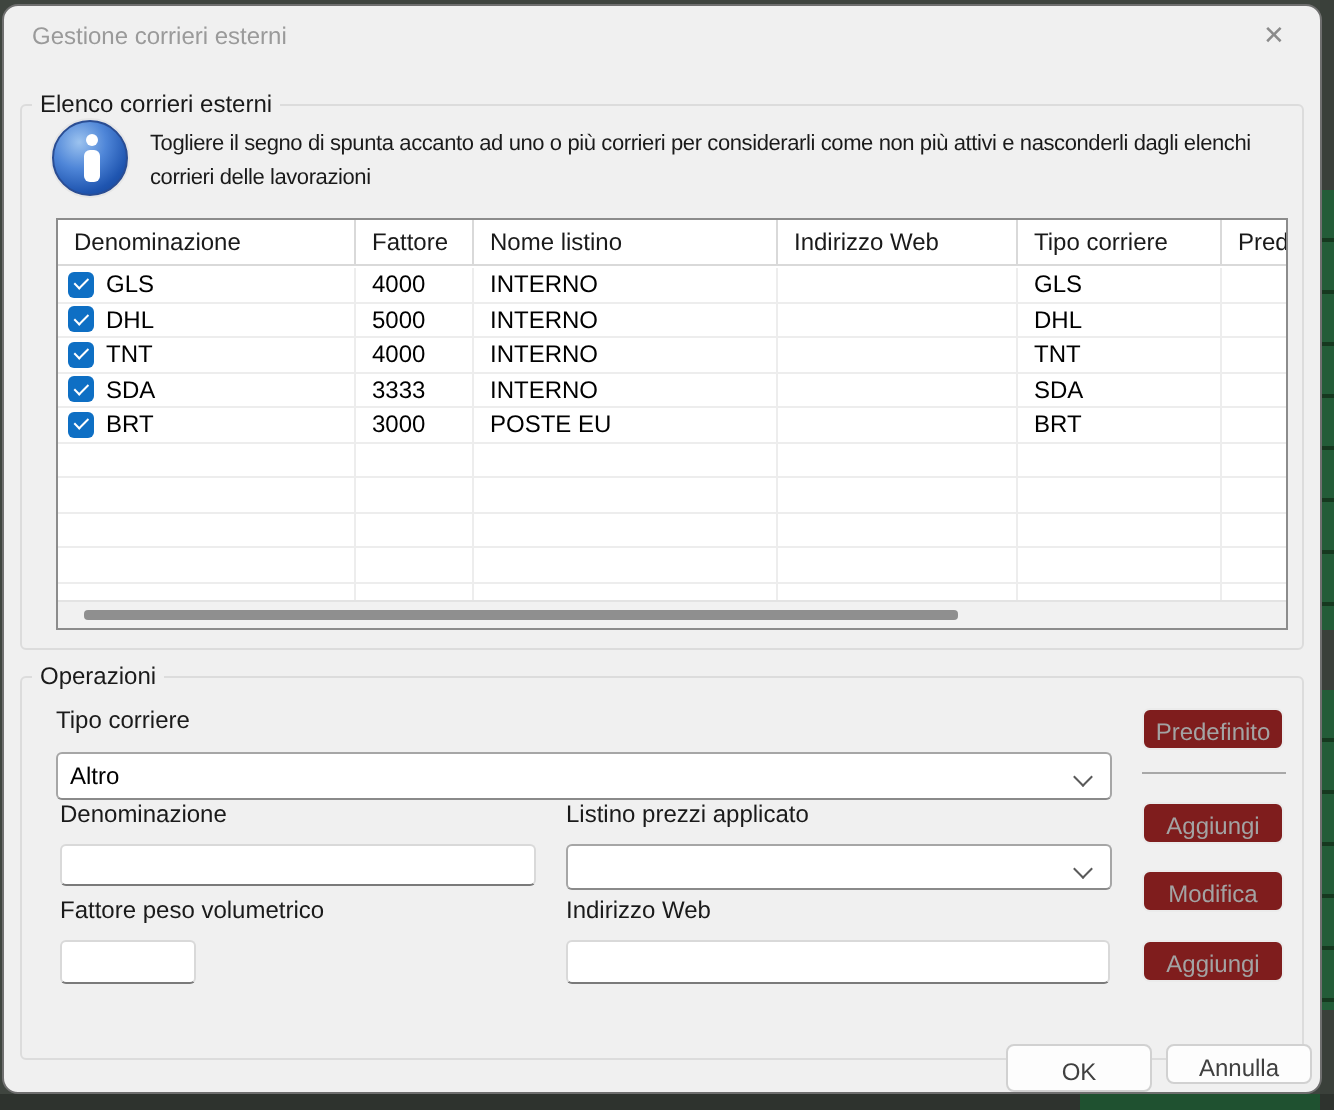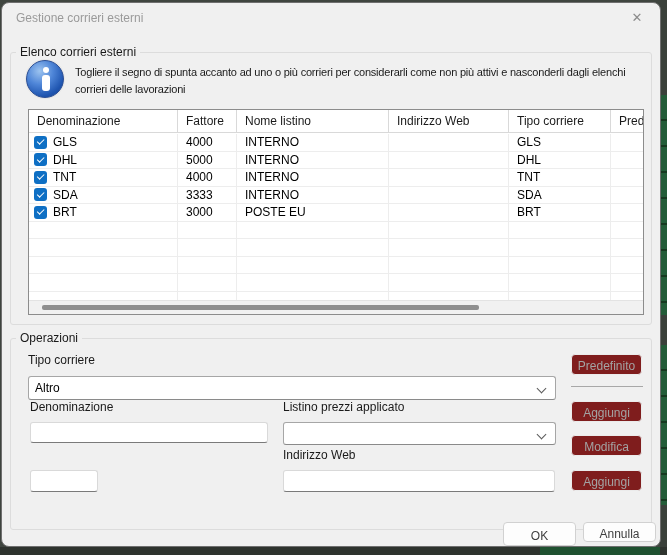--- a/index.html
+++ b/index.html
@@ -253,20 +253,21 @@
       <input class="tfield" style="left: 19px; top: 83px; width: 238px; height: 21px;" value="">
 
       <span class="form-label" style="left:272px; top:61px;">Listino prezzi applicato</span>
       <div class="combo" style="left:272px; top:83px; width:273px; height:23px;">
         <span></span>
         <span class="chev"></span>
       </div>
 
       <button class="btn btn-disabled" style="left:560px; top:62px; width:71px; height:21px;">Aggiungi</button>
 
+      <span class="form-label" style="left:19px; top:109px;">Fattore peso volumetrico</span>
       <input class="tfield" style="left: 19px; top: 131px; width: 68px; height: 22px;" value="">
 
       <span class="form-label" style="left:272px; top:109px;">Indirizzo Web</span>
       <input class="tfield" style="left: 272px; top: 131px; width: 272px; height: 22px;" value="">
 
       <button class="btn btn-disabled" style="left:560px; top:96px; width:71px; height:21px;">Modifica</button>
       <button class="btn btn-disabled" style="left:560px; top:131px; width:71px; height:21px;">Aggiungi</button>
     </div>
 
     <button class="btn btn-normal" style="left:501px; top:519px; width:73px; height:24px;">OK</button>

